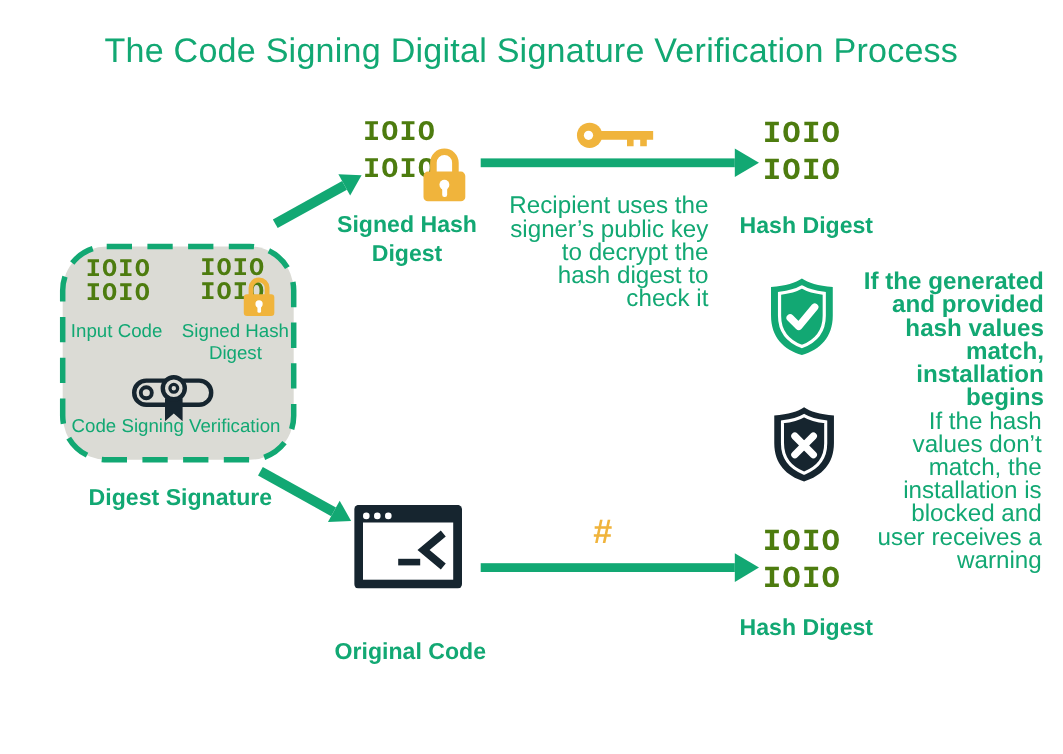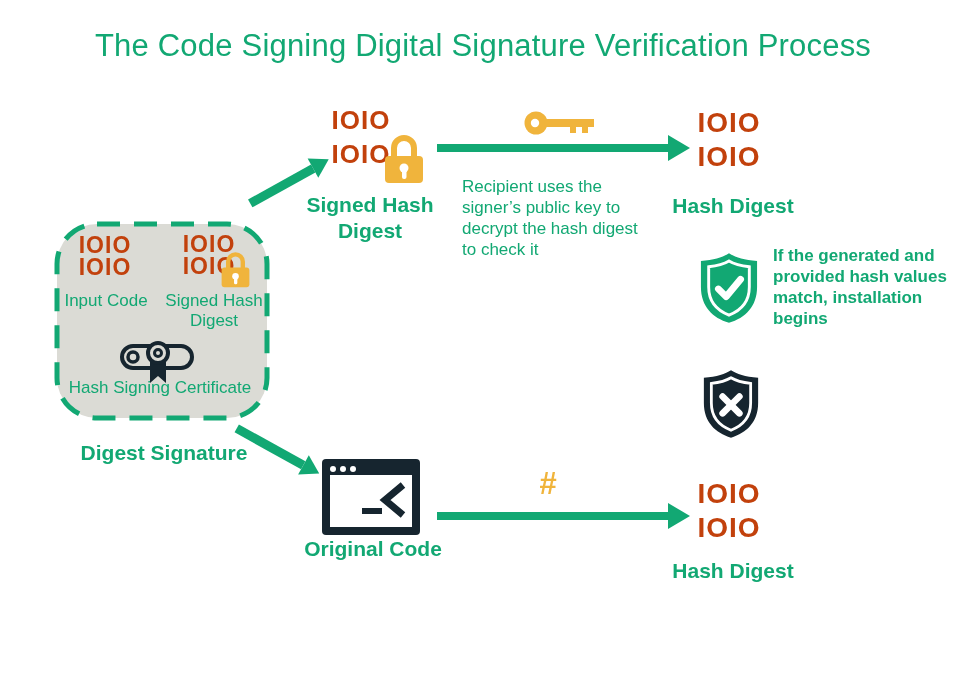--- a/index.html
+++ b/index.html
@@ -7,28 +7,28 @@
     position:relative;width:966px;height:685px;background:#fff;overflow:hidden;
     font-family:"Liberation Sans",sans-serif;
   }
   .abs{position:absolute;}
   
   #title{
     left:0;top:28px;width:966px;text-align:center;
     font-size:31px;font-weight:400;color:#12A873;letter-spacing:.2px;
   }
   
-  .binary{color:#c2410c;font-weight:700;text-align:center;letter-spacing:1px;}
+  .binary{color:#4d7c0f;font-weight:700;text-align:center;letter-spacing:1px;font-family:Liberation Mono, monospace;}
   .binary div{white-space:nowrap;}
   .binary.big{font-size:28px;line-height:34px;}
   .binary.small{font-size:23px;line-height:22px;}
   
   .glabel{color:#12A873;font-weight:600;font-size:21px;line-height:26px;text-align:center;}
   
-  .gcap{color:#12A873;font-weight:500;font-size:17px;line-height:21px;text-align:left;}
+  .gcap{color:#12A873;font-weight:500;font-size:22px;line-height:21px;text-align:right;}
   .boxlabel{color:#12A873;font-weight:500;font-size:17px;line-height:20px;text-align:center;}
   
   .arrow{display:flex;align-items:center;height:26px;transform-origin:0 50%;}
   .arrow .shaft{flex:1;height:8px;background:#12A873;}
   .arrow .head{width:0;height:0;border-left:22px solid #12A873;
     border-top:13px solid transparent;border-bottom:13px solid transparent;}
   .arrow.diag .shaft{height:9px;}
   .arrow.diag .head{border-left-width:18px;border-top-width:11px;border-bottom-width:11px;}
   .hashsym{color:#F0B43C;font-weight:700;font-size:31px;text-align:center;}
 </style>
@@ -61,21 +61,21 @@
   </svg>
   <div class="abs boxlabel" style="left:159px;top:291px;width:110px;">Signed Hash Digest</div>
 
   <svg class="abs" style="left:118px;top:338px;" width="80" height="50" viewBox="0 0 80 50">
     <rect x="4" y="8" width="70" height="22" rx="11" fill="none" stroke="#16252F" stroke-width="4"></rect>
     <circle cx="15" cy="19" r="5" fill="none" stroke="#16252F" stroke-width="3.5"></circle>
     <path d="M32 24 h16 v21 l-8 -7 l-8 7 z" fill="#16252F"></path>
     <circle cx="40" cy="15" r="10" fill="#DBDBD5" stroke="#16252F" stroke-width="4"></circle>
     <circle cx="40" cy="15" r="3.5" fill="none" stroke="#16252F" stroke-width="3"></circle>
   </svg>
-  <div class="abs boxlabel" style="left:50px;top:378px;width:220px;">Hash Signing Certificate</div>
+  <div class="abs boxlabel" style="left:50px;top:378px;width:220px;">Code Signing Verification</div>
 
   <div class="abs glabel" style="left:69px;top:440px;width:190px;">Digest Signature</div>
 
   <div class="abs arrow diag" style="left:250px;top:190px;width:90px;transform:rotate(-29deg);">
     <div class="shaft"></div>
       <div class="head"></div>
   </div>
   <div class="abs arrow diag" style="left:237px;top:415px;width:94px;transform:rotate(29deg);">
     <div class="shaft"></div>
       <div class="head"></div>
@@ -116,31 +116,32 @@
     <path d="M31 9 C36 12 43 14 52 15 V36 C52 51 44 60 31 65 C18 60 10 51 10 36 V15 C19 14 26 12 31 9 Z" fill="none" stroke="#fff" stroke-width="3"></path>
     <path d="M20 38 L28 46 L43 28" stroke="#fff" stroke-width="7" fill="none" stroke-linecap="round" stroke-linejoin="round"></path>
   </svg>
   <div class="abs gcap" style="left:773px;top:245px;width:176px;font-weight:bold;">If the generated and provided hash values match, installation begins</div>
 
   <svg class="abs" style="left:702px;top:368px;" width="58" height="72" viewBox="0 0 62 74">
     <path d="M31 1 C37 5 46 8 60 9 V36 C60 56 48 68 31 73 C14 68 2 56 2 36 V9 C16 8 25 5 31 1 Z" fill="#16252F"></path>
     <path d="M31 9 C36 12 43 14 52 15 V36 C52 51 44 60 31 65 C18 60 10 51 10 36 V15 C19 14 26 12 31 9 Z" fill="none" stroke="#fff" stroke-width="3"></path>
     <path d="M22 29 L40 47 M40 29 L22 47" stroke="#fff" stroke-width="7" fill="none" stroke-linecap="round"></path>
   </svg>
+  <div class="abs gcap" style="left:781px;top:372px;width:166px;">If the hash values don’t match, the installation is blocked and user receives a warning</div>
 
   <svg class="abs" style="left:322px;top:459px;" width="98" height="76" viewBox="0 0 98 76">
     <rect width="98" height="76" rx="4" fill="#16252F"></rect>
     <circle cx="11" cy="10" r="3" fill="#fff"></circle>
     <circle cx="21" cy="10" r="3" fill="#fff"></circle>
     <circle cx="31" cy="10" r="3" fill="#fff"></circle>
     <rect x="8" y="16" width="82" height="52" fill="#fff"></rect>
     <rect x="40" y="49" width="20" height="6" fill="#16252F"></rect>
     <path d="M81 26 L63 41 L81 56" stroke="#16252F" stroke-width="7" fill="none"></path>
   </svg>
-  <div class="abs glabel" style="left:298px;top:536px;width:150px;">Original Code</div>
+  <div class="abs glabel" style="left:298px;top:580px;width:150px;">Original Code</div>
 
   <div class="abs hashsym" style="left:530px;top:466px;width:36px;">#</div>
 
   <div class="abs arrow" style="left:437px;top:503px;width:253px;">
     <div class="shaft"></div>
       <div class="head"></div>
   </div>
 
   <div class="abs binary big" style="left:693px;top:477px;width:72px;">
     <div>IOIO</div>

